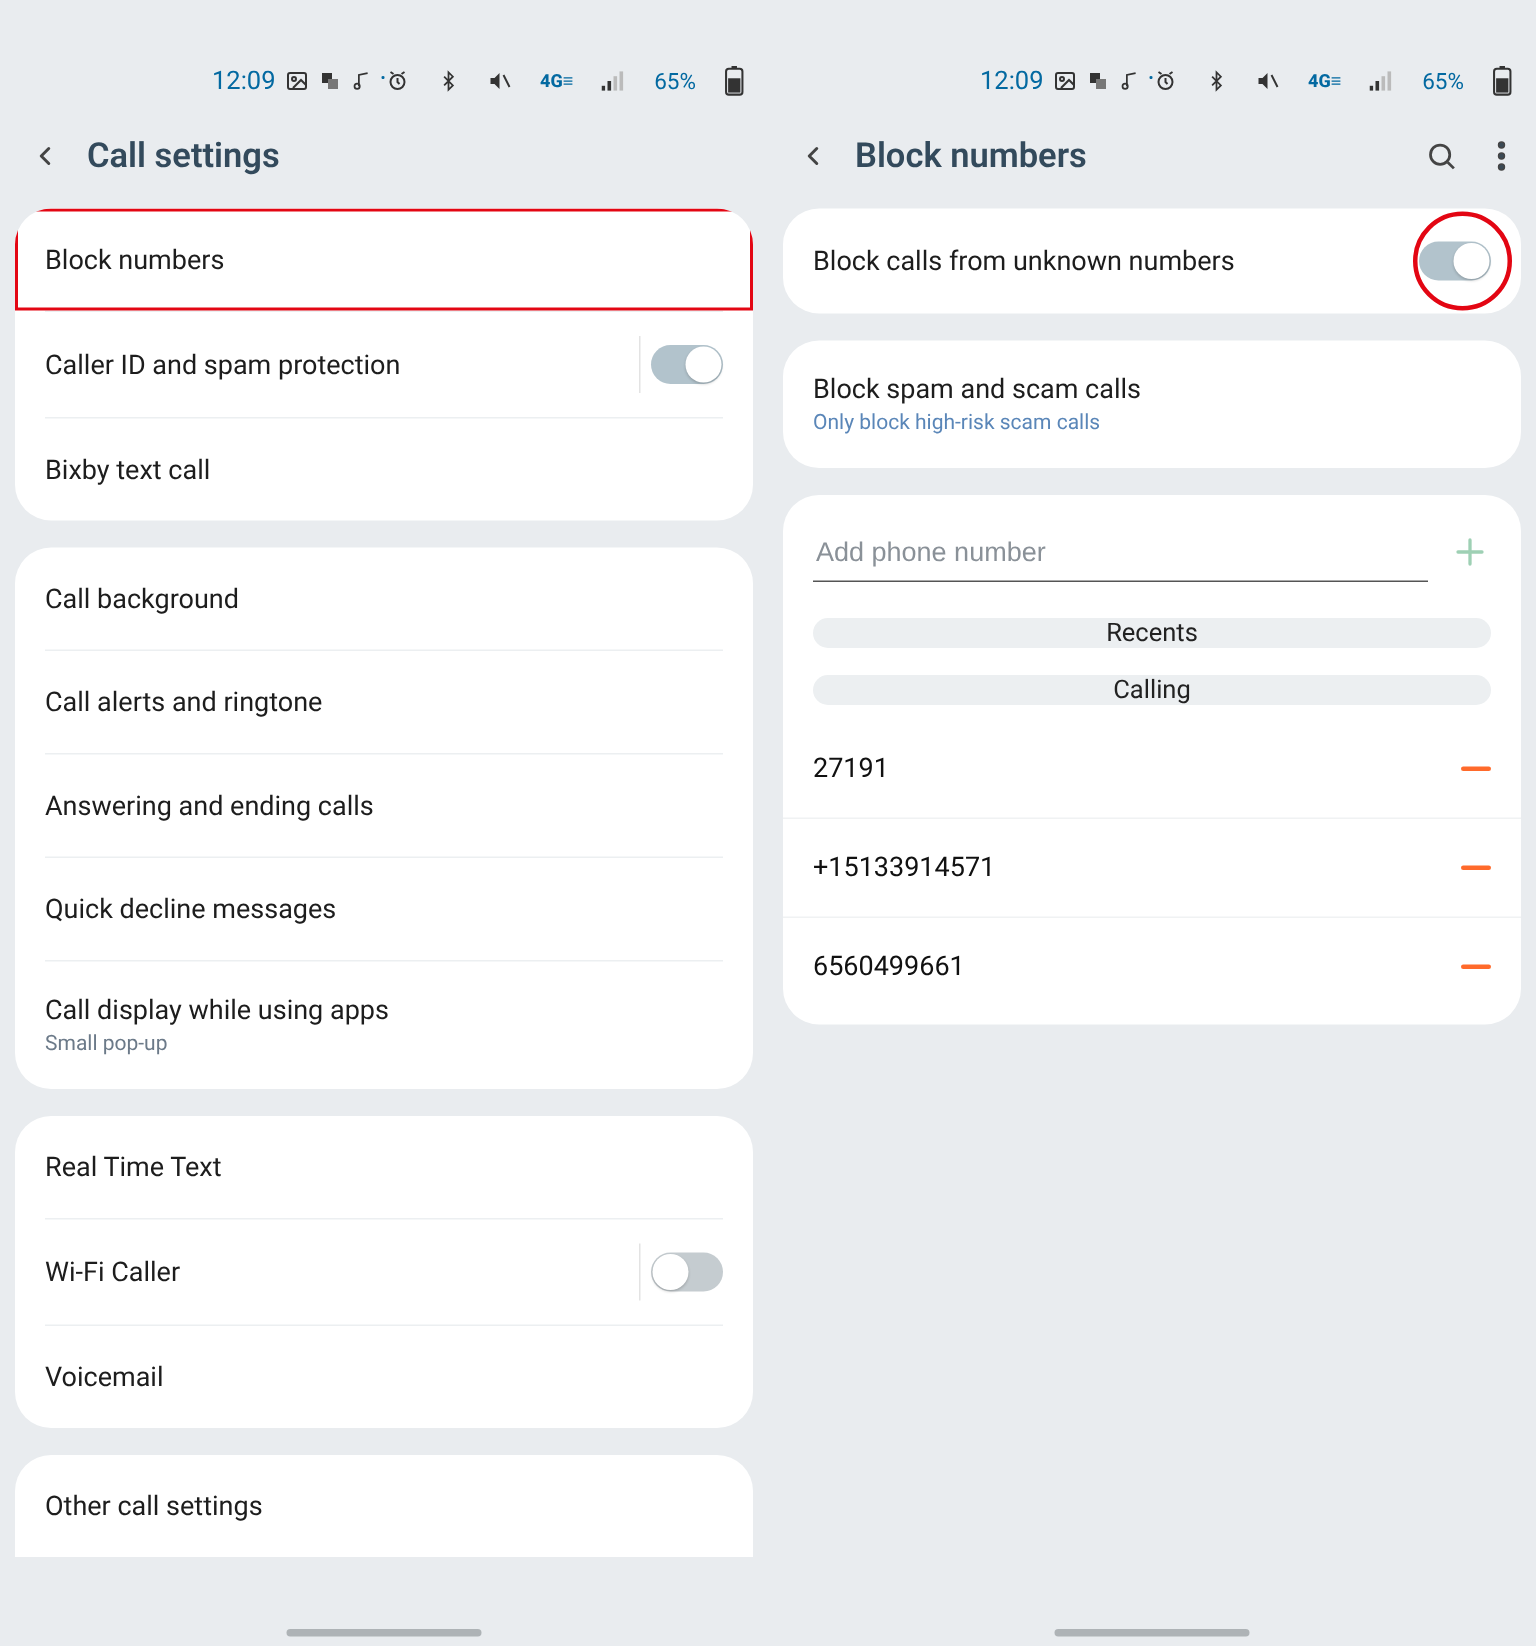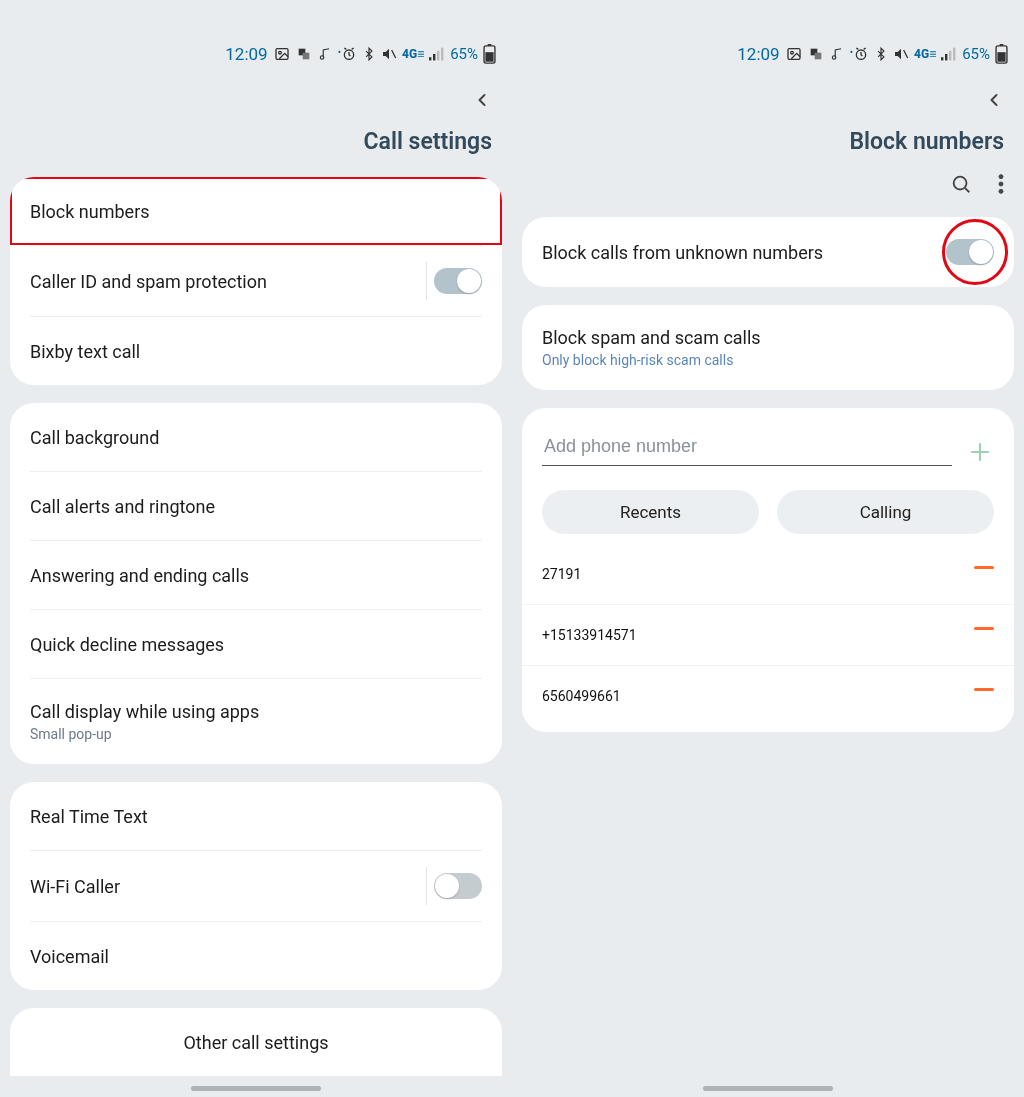--- a/index.html
+++ b/index.html
@@ -22,31 +22,30 @@
     height: 36px;
     padding: 0 16px;
     display: flex;
     align-items: center;
     justify-content: flex-end;
     font-size: 17px;
     color: #0369a1;
     margin-top: 36px;
   }
   .sb-left, .sb-right { display: flex; align-items: center; gap: 6px; }
-  .sb-right { gap: 5px; font-size: 15px; }
+  .sb-right { gap: 19px; font-size: 15px; }
   .sb-dot { font-size: 10px; position: relative; top: -2px; }
   .sb-net { font-weight: 800; font-size: 12px; }
   .sb-batt { display:inline-flex; align-items:center; }
 
   .app-header {
     display: flex;
-    align-items: flex-end;
+    align-items: center;
     padding: 18px 20px 22px 20px;
     gap: 18px;
-    flex-direction: column;
   }
   .back-arrow svg, .search svg, .more svg { stroke: #444; }
   .header-title {
     font-size: 23px;
     font-weight: 600;
     color: #334a5c;
     flex: 1;
   }
   .header-actions { display:flex; gap:26px; align-items:center; }
 
@@ -87,37 +86,37 @@
   .toggle.off { background: #c5ccd0; }
 
   .red-circle {
     position:absolute; width:66px; height:66px; border:3px solid #e30613; border-radius:50%;
     pointer-events:none;
   }
 
   .input-wrap {
     padding: 24px 20px 4px 20px;
   }
-  .add-input-row { display:flex; align-items:flex-end; gap:14px; }
+  .add-input-row { display:flex; align-items:flex-start; gap:14px; }
   .add-input {
     flex:1; border:none; border-bottom:1px solid #555; font-size:18px;
     padding: 4px 2px 8px 2px; outline:none; color:#111; background:transparent;
   }
   .add-input::placeholder { color:#8a9198; }
   .plus-btn { width:28px; height:28px; display:flex; align-items:center; justify-content:center; }
 
-  .chips { display:flex; gap:18px; padding: 20px 20px 10px 20px; }
+  .chips { display:flex; gap:18px; padding: 20px 20px 10px 20px; flex-direction: column; }
   .chip {
     flex:1; background:#eceff1; border-radius:26px; height:44px;
     display:flex; align-items:center; justify-content:center;
     font-size:17px; color:#222;
   }
   .num-row {
-    display:flex; align-items:flex-start; padding: 22px 20px;
-    font-size:14px; color:#111;gap:35px;
+    display:flex; align-items:center; padding: 22px 20px;
+    font-size:18px; color:#111;gap:35px;
   }
   .num-row + .num-row { border-top:1px solid #f0f2f3; }
   .num-row .minus { width:20px; height:3px; background:#ff6a2b; border-radius:2px; }
 
   .home-indicator {
     position:absolute; bottom:6px; left:50%; transform:translateX(-50%);
     width:130px; height:5px; background:#aeb3b6; border-radius:3px;
   }
 
   .icon { display:inline-flex; }
@@ -252,21 +251,21 @@
           <span class="sep"></span>
           <span class="knob"></span>
         </div>
     </div>
     <div class="divider"></div>
     <div class="row">
       <span class="row-title">Voicemail</span>
     </div>
   </div>
 
-  <div class="card" style="margin-bottom:12px;border-bottom-left-radius:0;border-bottom-right-radius:0;text-align:center;">
+  <div class="card" style="margin-bottom:12px;border-bottom-left-radius:0;border-bottom-right-radius:0;">
     <div class="row">
       <span class="row-title">Other call settings</span>
     </div>
   </div>
 
   <div class="home-indicator"></div>
 </div>
 
 <div class="phone">
 

